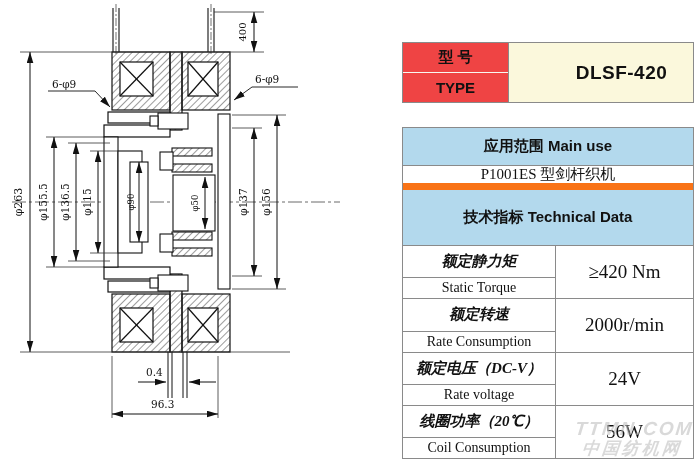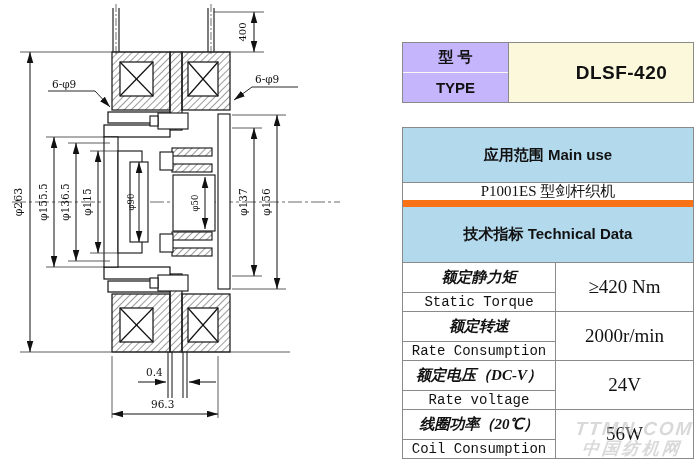--- a/index.html
+++ b/index.html
@@ -7,47 +7,47 @@
     font-family: "Liberation Sans", sans-serif; }
   .stage { position: relative; width: 700px; height: 463px; background: #fff; }
 
   
   .drawing-wrap { position: absolute; left: 0; top: 0; width: 395px; height: 337px; }
   svg text { font-family: "DejaVu Serif", "Liberation Serif", serif; fill: #111; }
 
   
   .type-table { position: absolute; left: 402px; top: 42px; width: 292px; height: 61px;
     display: flex; border: 1px solid #8a8a8a; background: #FBF8DC; }
-  .type-left { width: 106px; background: #c4b5fd; border-right: 1px solid #8a8a8a;
+  .type-left { width: 106px; background: #ef4444; border-right: 1px solid #8a8a8a;
     display: flex; flex-direction: column; }
   .type-left .cell { flex: 1; display: flex; align-items: center; justify-content: center;
     font-weight: bold; font-size: 15px; color: #111; }
   .type-left .cell:first-child { border-bottom: 1px solid #f8f8f2; }
   .type-value { flex: 1; display: flex; align-items: center; justify-content: center;
     font-weight: bold; font-size: 19px; letter-spacing: 0.5px; color: #111; padding-left: 41px; }
 
   .main-table { position: absolute; left: 402px; top: 127px; width: 292px; height: 332px;
     display: flex; flex-direction: column; border: 1px solid #8a8a8a; background: #fff; }
   .hdr-row { display: flex; align-items: center; justify-content: center;
     background: #B3D9ED; font-weight: bold; font-size: 15px; color: #111;
     border-bottom: 1px solid #8a8a8a; }
-  .hdr-main { height: 55px; }
+  .hdr-main { height: 38px; }
   .hdr-tech { height: 56px; }
   .use-row { height: 24px; display: flex; align-items: center; justify-content: center;
     background: #fff; font-family: "Liberation Serif", serif; font-size: 15px;
     border-bottom: 7px solid #f97316; color: #111; }
   .spec-row { flex: 1; display: flex; border-bottom: 1px solid #8a8a8a; background: #fff; }
   .spec-row:last-child { border-bottom: none; }
   .spec-label { width: 153px; border-right: 1px solid #8a8a8a; display: flex;
     flex-direction: column; }
   .spec-cn { flex: 0 0 62%; display: flex; align-items: center; justify-content: center;
     font-family: "Liberation Serif", serif; font-weight: bold; font-size: 15px;
     border-bottom: 1px solid #8a8a8a; color: #111; font-style: italic; }
   .spec-en { flex: 1; display: flex; align-items: center; justify-content: center;
-    font-family: Liberation Mono, monospace; font-size: 14px; color: #111; }
+    font-family: Liberation Serif, serif; font-size: 14px; color: #111; }
   .spec-value { flex: 1; display: flex; align-items: center; justify-content: center;
     font-family: "Liberation Serif", serif; font-size: 19px; color: #111; }
 
   .watermark { position: absolute; right: 8px; bottom: 4px; text-align: center;
     font-style: italic; font-weight: bold; color: rgba(185,185,185,0.55);
     pointer-events: none; line-height: 1.1; transform: skewX(-6deg); }
   .watermark .wm1 { font-size: 19px; letter-spacing: 2px; }
   .watermark .wm2 { font-size: 17px; letter-spacing: 3px; }
 </style>
 </head>

